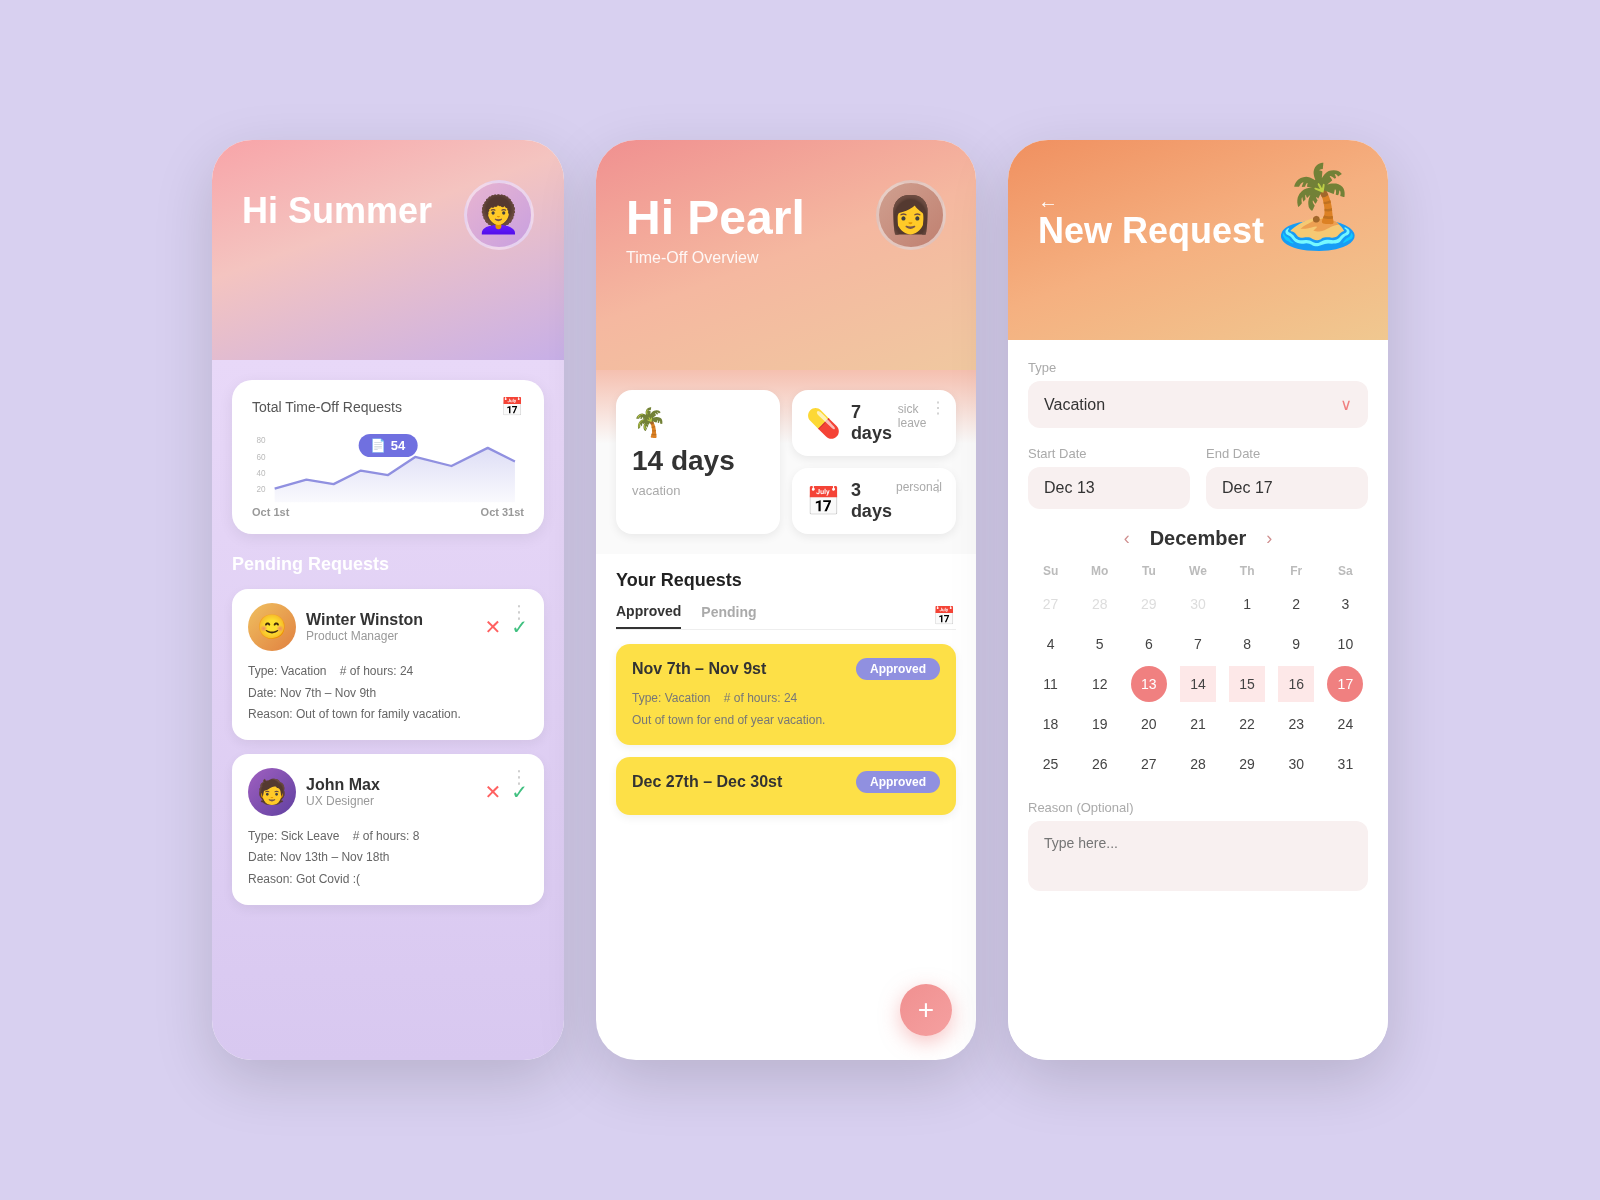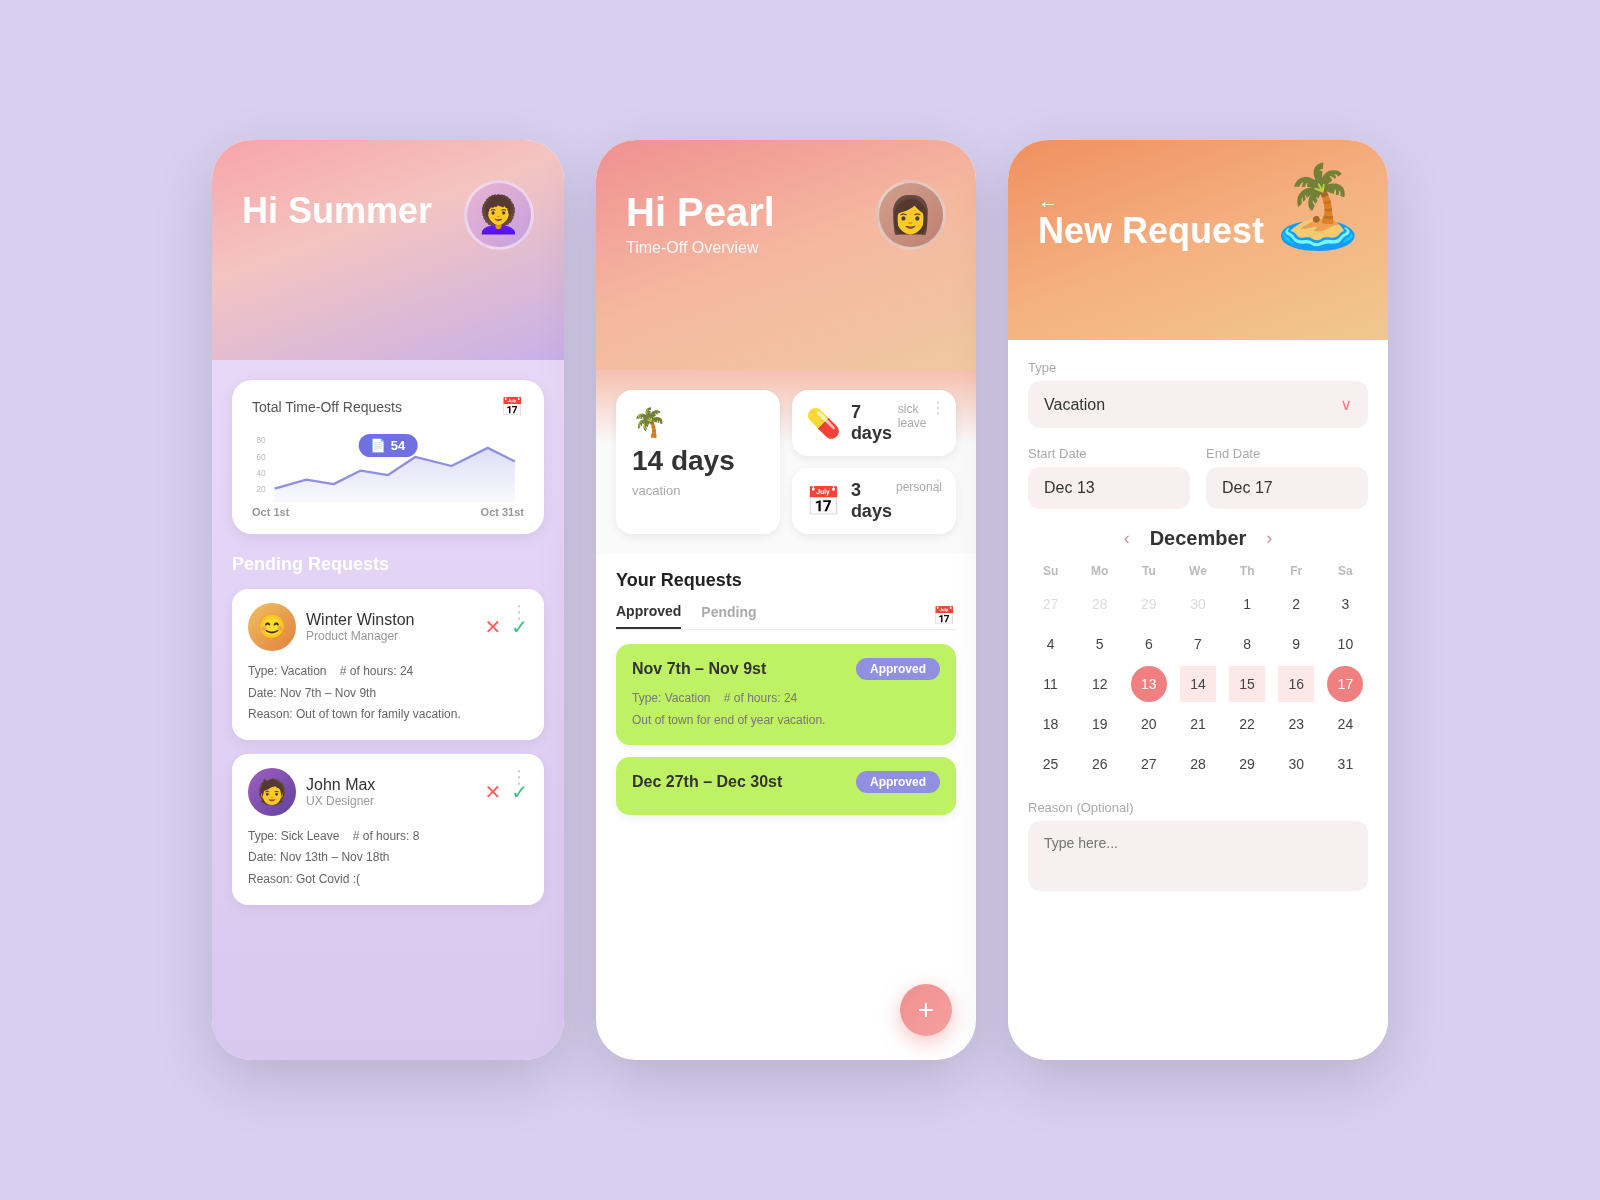--- a/index.html
+++ b/index.html
@@ -134,21 +134,21 @@
       background: linear-gradient(135deg, #f0c060, #e08040);
       display: flex;
       align-items: center;
       justify-content: center;
       font-size: 24px;
       flex-shrink: 0;
     }
     .req-person-avatar.john {
       background: linear-gradient(135deg, #a060c0, #6040a0);
     }
-    .req-name { font-size: 16px; font-weight: 400; color: #333; }
+    .req-name { font-size: 16px; font-weight: 700; color: #333; }
     .req-role { font-size: 12px; color: #999; }
     .req-actions {
       position: absolute;
       right: 0;
       display: flex;
       gap: 10px;
     }
     .req-actions .dots {
       position: absolute;
       right: 0;
@@ -162,21 +162,21 @@
 
     
     .p2-header {
       background: linear-gradient(160deg, #f09090 0%, #f5b8a0 50%, #f0c8a0 100%);
       padding: 50px 30px 30px;
       position: relative;
       min-height: 230px;
     }
     .p2-greeting {
       color: #fff;
-      font-size: 40px;
+      font-size: 48px;
       font-weight: 800;
     }
     .p2-sub {
       color: rgba(255,255,255,0.9);
       font-size: 16px;
       margin-top: 4px;
       font-weight: 500;
     }
     .p2-avatar {
       position: absolute;
@@ -254,21 +254,21 @@
       padding-bottom: 8px;
       cursor: pointer;
     }
     .yr-tab.active {
       color: #333;
       border-bottom: 2px solid #333;
     }
     .yr-tab-icon { margin-left: auto; color: #f08080; font-size: 18px; }
 
     .yr-req-card {
-      background: #bef264;
+      background: #fde047;
       border-radius: 14px;
       padding: 14px 16px;
       margin-bottom: 12px;
       box-shadow: 0 3px 10px rgba(0,0,0,0.06);
     }
     .yr-req-top {
       display: flex;
       justify-content: space-between;
       align-items: center;
       margin-bottom: 8px;

